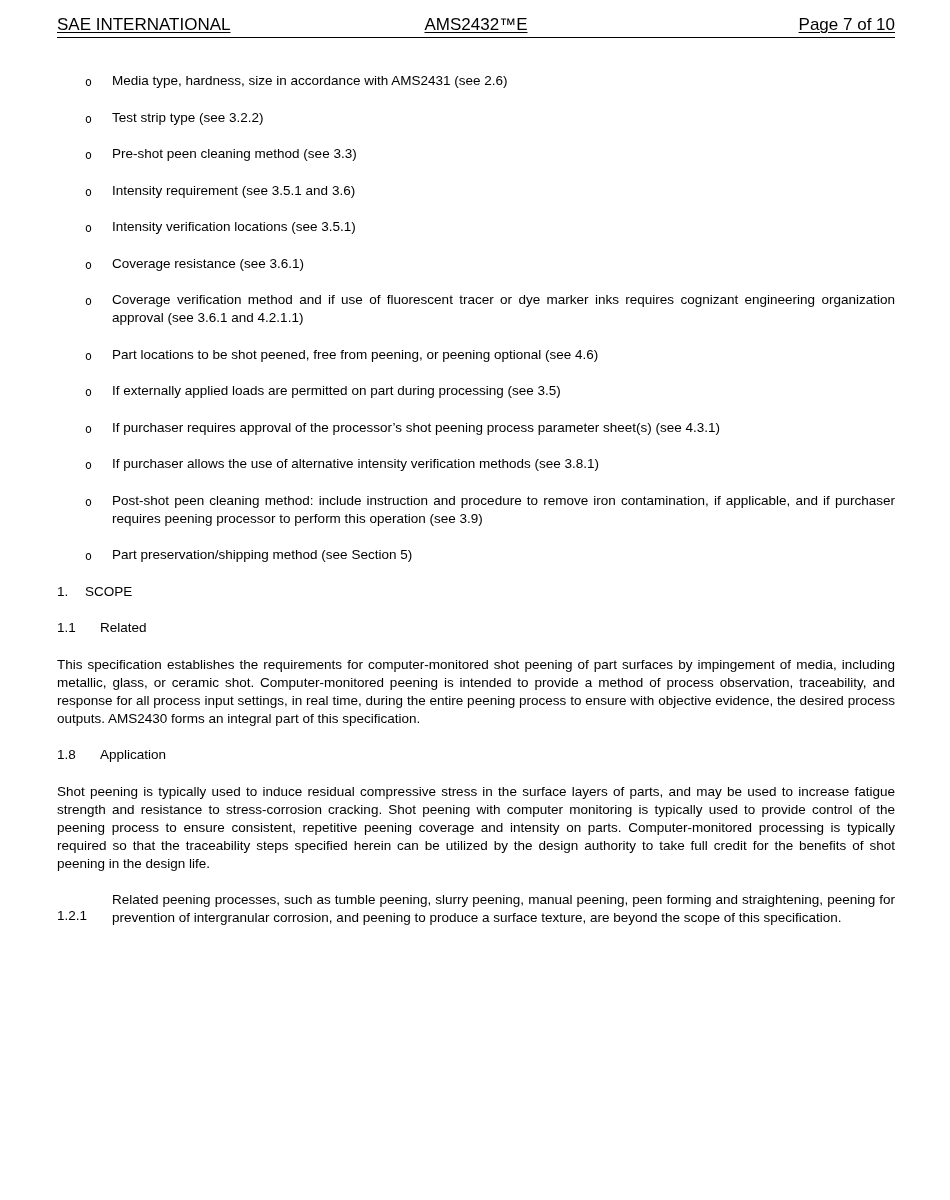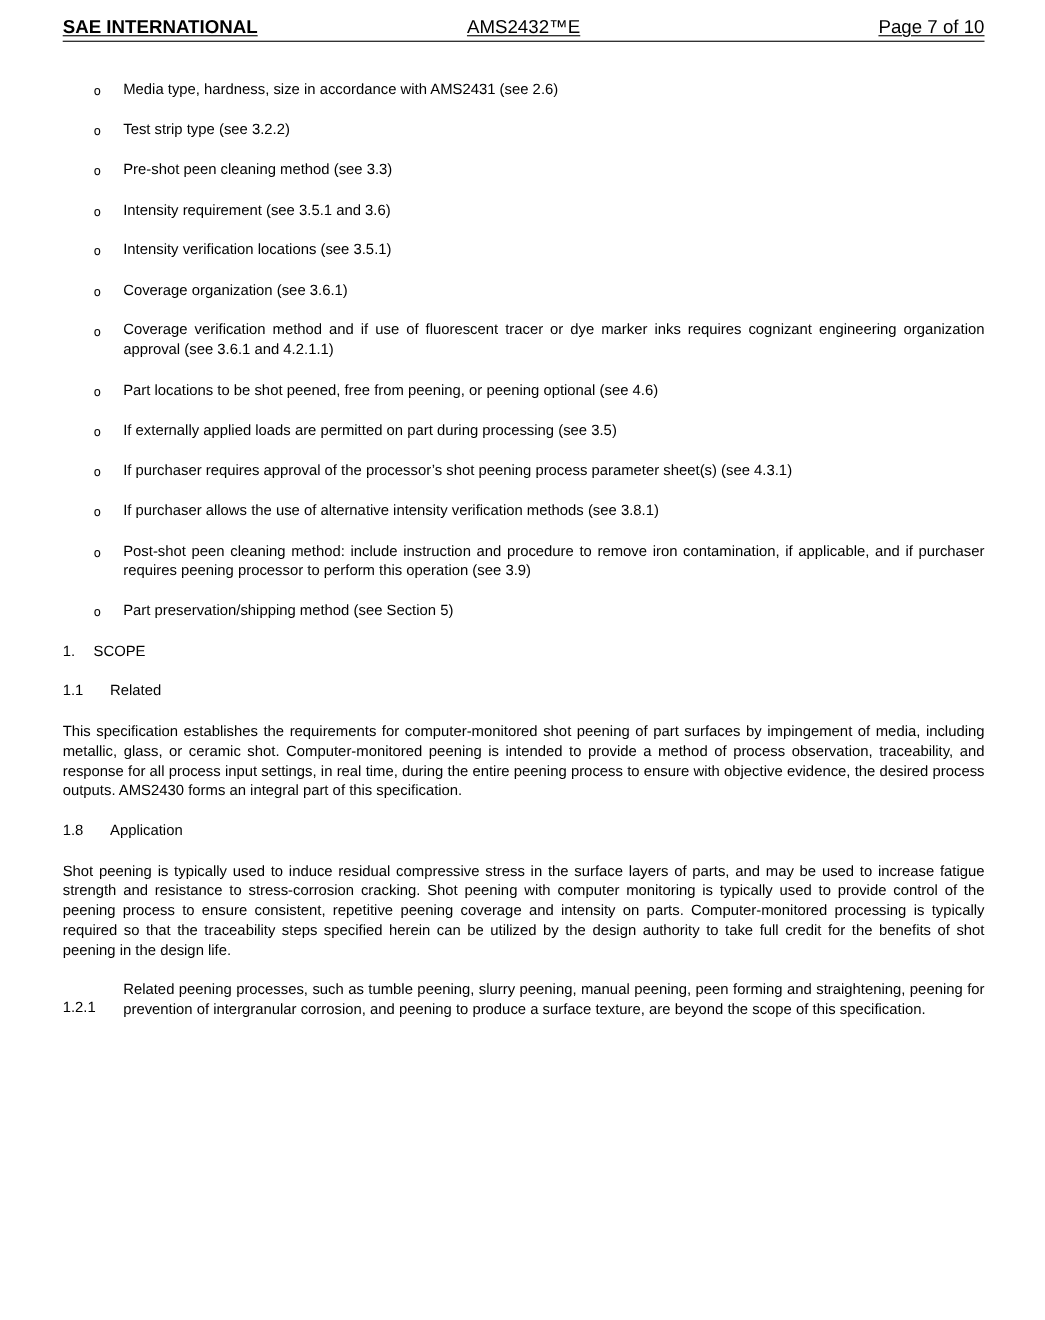--- a/index.html
+++ b/index.html
@@ -29,21 +29,21 @@
     border-bottom: 1.6px solid #000000;
     font-size: 17px;
     line-height: 20px;
   }
   .doc-header span {
     text-decoration: underline;
     text-underline-offset: 2px;
     text-decoration-thickness: 1.3px;
     white-space: nowrap;
   }
-  .doc-header .h-left   { justify-self: start; font-weight: bold; }
+  .doc-header .h-left   { justify-self: start; }
   .doc-header .h-center { justify-self: center; }
   .doc-header .h-right  { justify-self: end; }
   
   .content {
     margin: 0 55px 0 57px;
   }
   ul.checklist {
     list-style: none;
     margin: 34px 0 0 0;
     padding: 0;
@@ -116,21 +116,21 @@
       <li>
         <span class="bullet">o</span>
         <span>Intensity requirement (see 3.5.1 and 3.6)</span>
       </li>
       <li>
         <span class="bullet">o</span>
         <span>Intensity verification locations (see 3.5.1)</span>
       </li>
       <li>
         <span class="bullet">o</span>
-        <span>Coverage organization (see 3.6.1)</span>
+        <span>Coverage resistance (see 3.6.1)</span>
       </li>
       <li>
         <span class="bullet">o</span>
         <span>Coverage verification method and if use of fluorescent tracer or dye marker inks requires cognizant engineering organization approval (see 3.6.1 and 4.2.1.1)</span>
       </li>
       <li>
         <span class="bullet">o</span>
         <span>Part locations to be shot peened, free from peening, or peening optional (see 4.6)</span>
       </li>
       <li>

